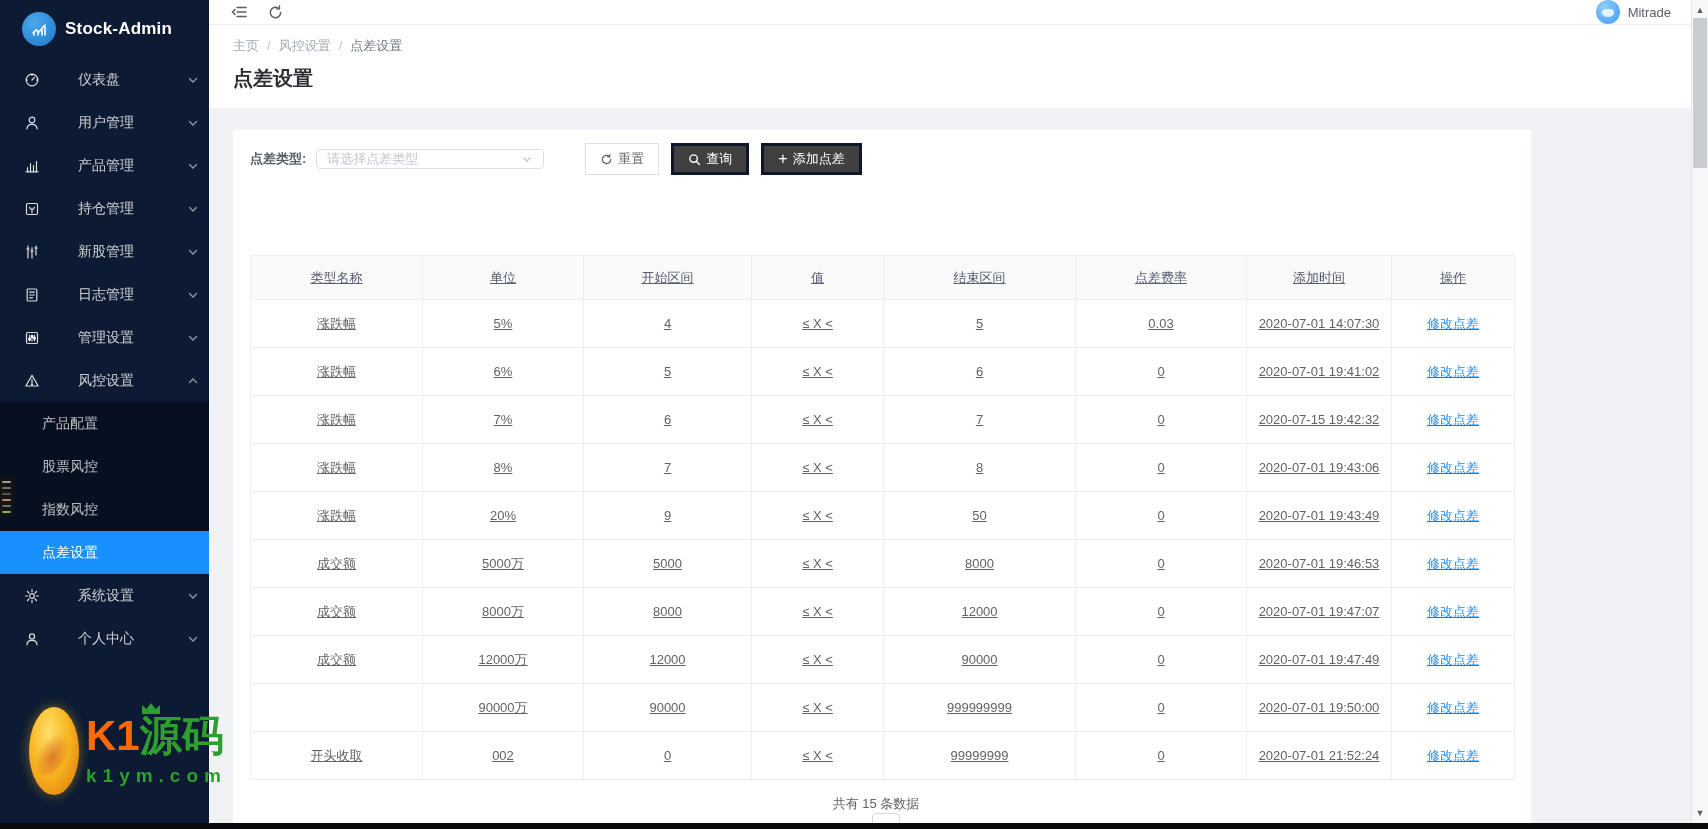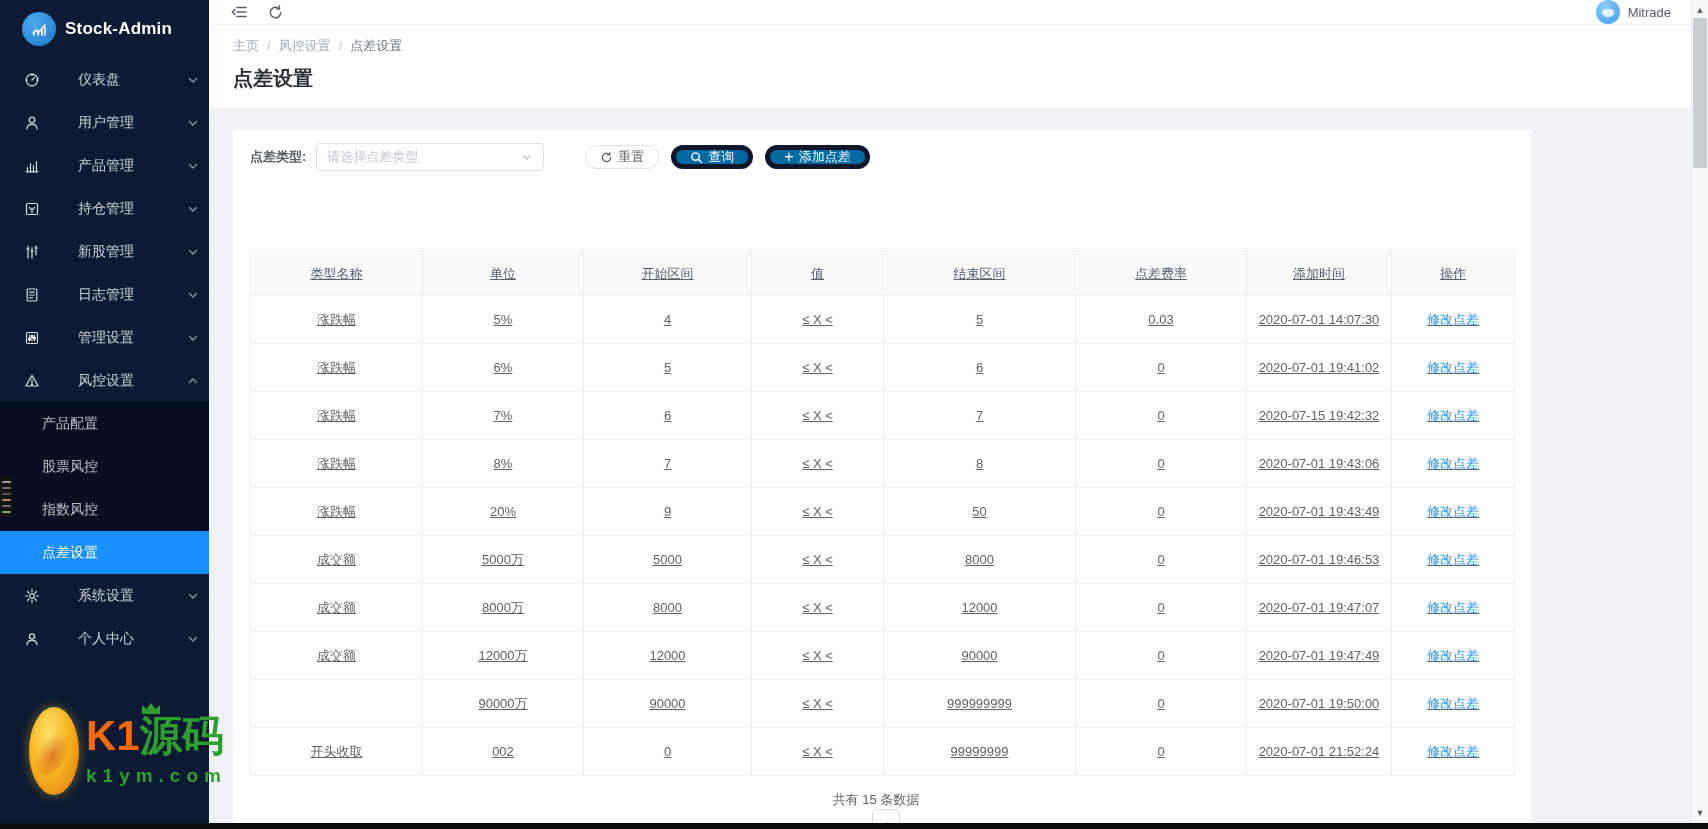--- a/index.html
+++ b/index.html
@@ -52,27 +52,27 @@
   .page-head { background:#fff; padding:12px 24px 16px; }
   .breadcrumb { font-size:13px; color:#a3abb3; }
   .breadcrumb .sep { margin:0 8px; color:#c0c4cc; }
   .breadcrumb .bc-last { color:#6e767e; }
   .page-title { margin-top:10px; font-size:20px; font-weight:bold; color:#2b2f33; }
 
   .card { width:1298px; margin:22px 0 0 24px; background:#fff; padding:13px 17px 0; flex:1; }
 
   .filter-row { display:flex; align-items:center; }
   .filter-label { color:#555c63; font-size:13px; margin-right:10px; font-weight:bold; }
-  .select { width:228px; height:28px; border:1px solid #dcdfe6; border-radius:4px; display:flex; align-items:center; padding:0 10px; cursor:pointer; background:#fff; }
+  .select { width:228px; height:20px; border:1px solid #dcdfe6; border-radius:4px; display:flex; align-items:center; padding:0 10px; cursor:pointer; background:#fff; }
   .select .placeholder { flex:1; color:#c0c4cc; font-size:13px; }
   .select .sel-chev { color:#c0c4cc; display:flex; }
-  .btn { height:24px; border-radius:12px; display:inline-flex; align-items:center; justify-content:center; font-size:13px; cursor:pointer; padding:0 14px; }
+  .btn { height:32px; border-radius:0; display:inline-flex; align-items:center; justify-content:center; font-size:13px; cursor:pointer; padding:0 14px; }
   .btn svg, .btn .plus { margin-right:5px; }
   .btn-plain { background:#fff; border:1px solid #dcdfe6; color:#606266; margin-left:41px; }
-  .btn-primary { background:#0369a1; border:5px solid #0f172a; color:#fff; }
+  .btn-primary { background:#404040; border:3px solid #0f172a; color:#fff; }
   .btn + .btn-primary { margin-left:12px; }
   .plus { font-size:16px; line-height:1; }
 
   table.tbl { width:1264px; margin-top:80px; border-collapse:collapse; table-layout:fixed;text-decoration:underline; }
   .tbl th, .tbl td { border:1px solid #ebeef5; height:44px; text-align:center; font-size:13px; font-weight:normal; padding:0 6px; overflow:hidden; white-space:nowrap; }
   .tbl th { background:#fafafa; color:#515a6e; height:44px; }
   .tbl td { color:#606266; height:48px; }
   .fee { color:#f5222d; }
   .link { color:#1890ff; cursor:pointer; }
 

